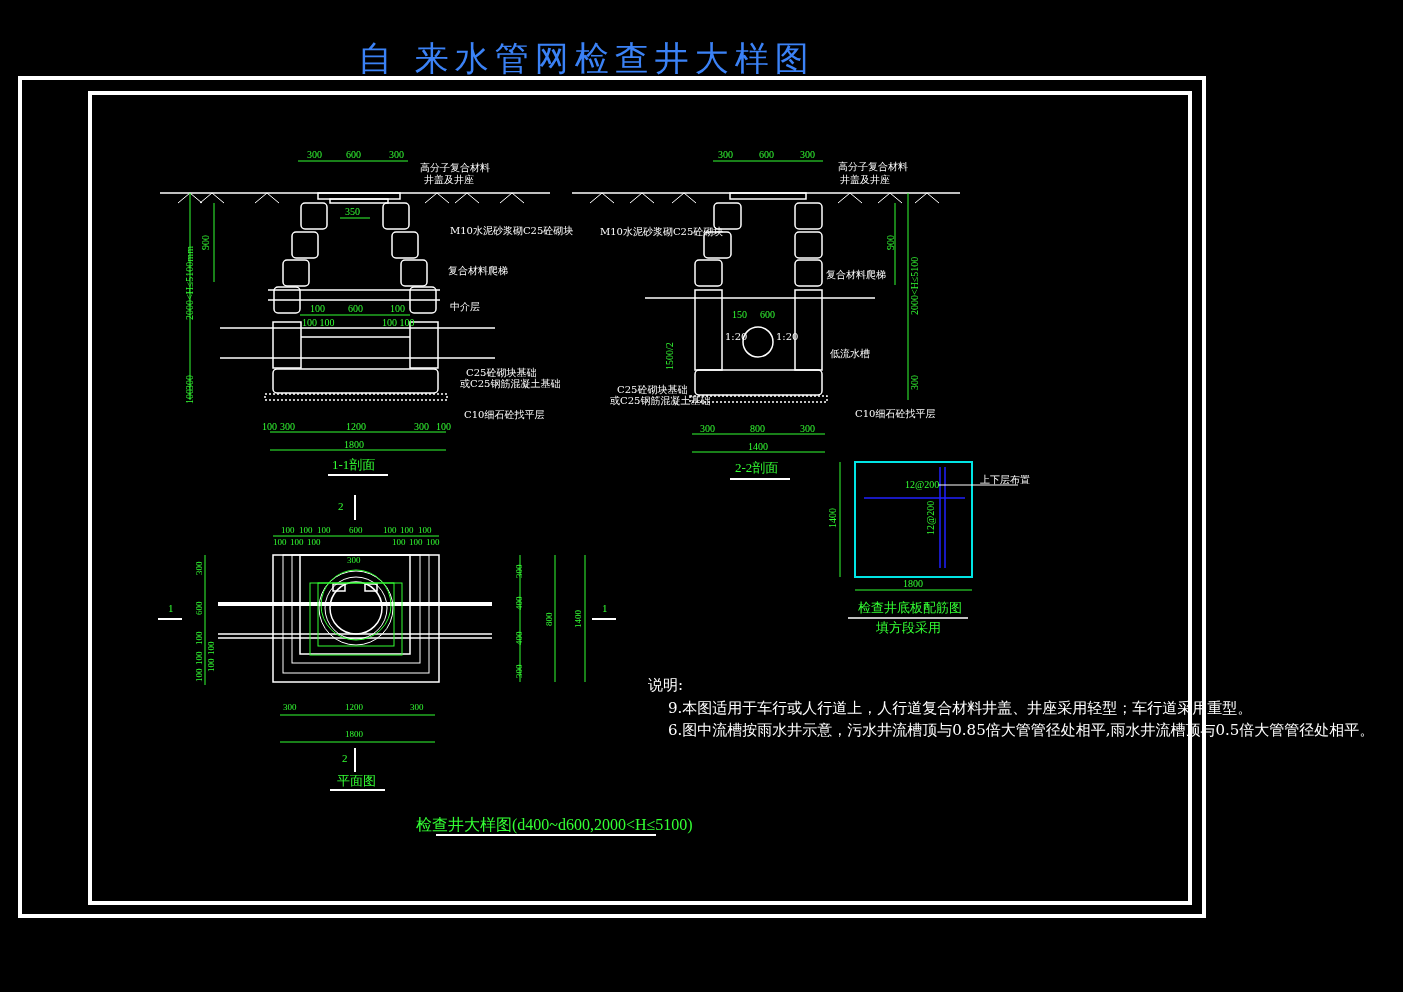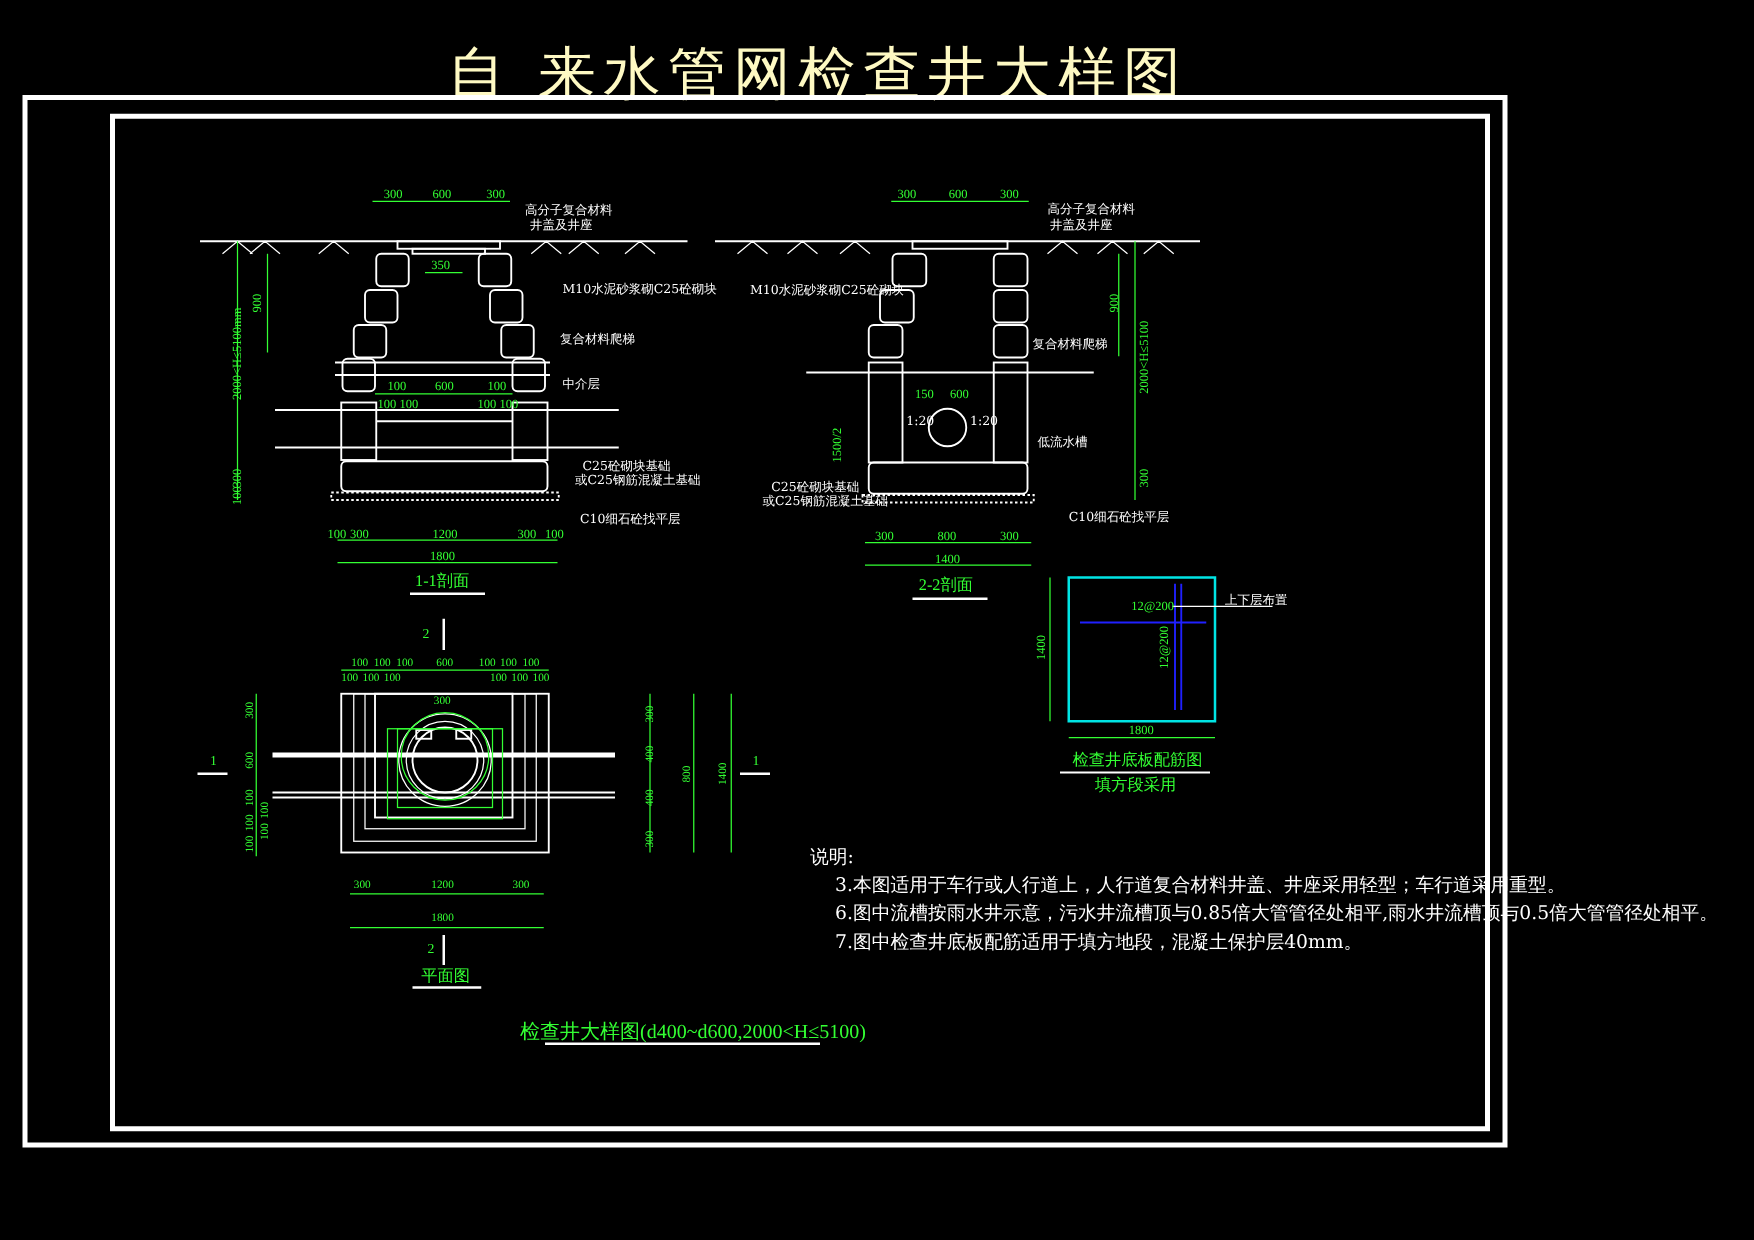--- a/index.html
+++ b/index.html
@@ -1,17 +1,17 @@
 <!DOCTYPE html>
 <html><head>
 <meta charset="utf-8">
 <style>
   html,body{margin:0;padding:0;background:#000;}
   body{width:1403px;height:992px;position:relative;overflow:hidden;font-family:"DejaVu Sans",sans-serif;}
-  .title{position:absolute;left:358px;top:30px;font-family:"DejaVu Serif",serif;font-size:46px;color:#fef9c3;letter-spacing:6px;white-space:nowrap;line-height:56px;}
+  .title{position:absolute;left:358px;top:30px;font-family:"DejaVu Serif",serif;font-size:34px;color:#3b82f6;letter-spacing:6px;white-space:nowrap;line-height:56px;}
   .frame-outer{position:absolute;left:18px;top:76px;width:1180px;height:834px;border:4px solid #fff;}
   .frame-inner{position:absolute;left:88px;top:91px;width:1096px;height:806px;border:4px solid #fff;}
   svg{position:absolute;left:0;top:0;}
   .g{fill:#33ff33;font-family:"Liberation Serif",serif;}
   .w{fill:#ffffff;font-family:"DejaVu Serif",serif;}
   .notes{position:absolute;left:648px;top:648px;color:#fff;font-family:"DejaVu Serif",serif;font-size:15px;line-height:22.5px;white-space:nowrap;margin-top:26px;}
   .notes .ln{padding-left:20px;}
 </style>
 </head>
 <body>
@@ -243,16 +243,15 @@
     <text x="342" y="762">2</text>
   </g>
   <text x="337" y="785" font-size="13" class="g">平面图</text>
 
   <text x="416" y="830" font-size="16" class="g">检查井大样图(d400~d600,2000&lt;H≤5100)</text>
   <line x1="436" y1="835" x2="656" y2="835" stroke="#fff" stroke-width="2"></line>
 </svg>
 
 <div class="notes">
   <div>说明:</div>
-  <div class="ln">3.本图适用于车行或人行道上，人行道复合材料井盖、井座采用轻型；车行道采用重型。</div>
+  <div class="ln">9.本图适用于车行或人行道上，人行道复合材料井盖、井座采用轻型；车行道采用重型。</div>
   <div class="ln">6.图中流槽按雨水井示意，污水井流槽顶与0.85倍大管管径处相平,雨水井流槽顶与0.5倍大管管径处相平。</div>
-  <div class="ln">7.图中检查井底板配筋适用于填方地段，混凝土保护层40mm。</div>
 </div>
 
 </body></html>

